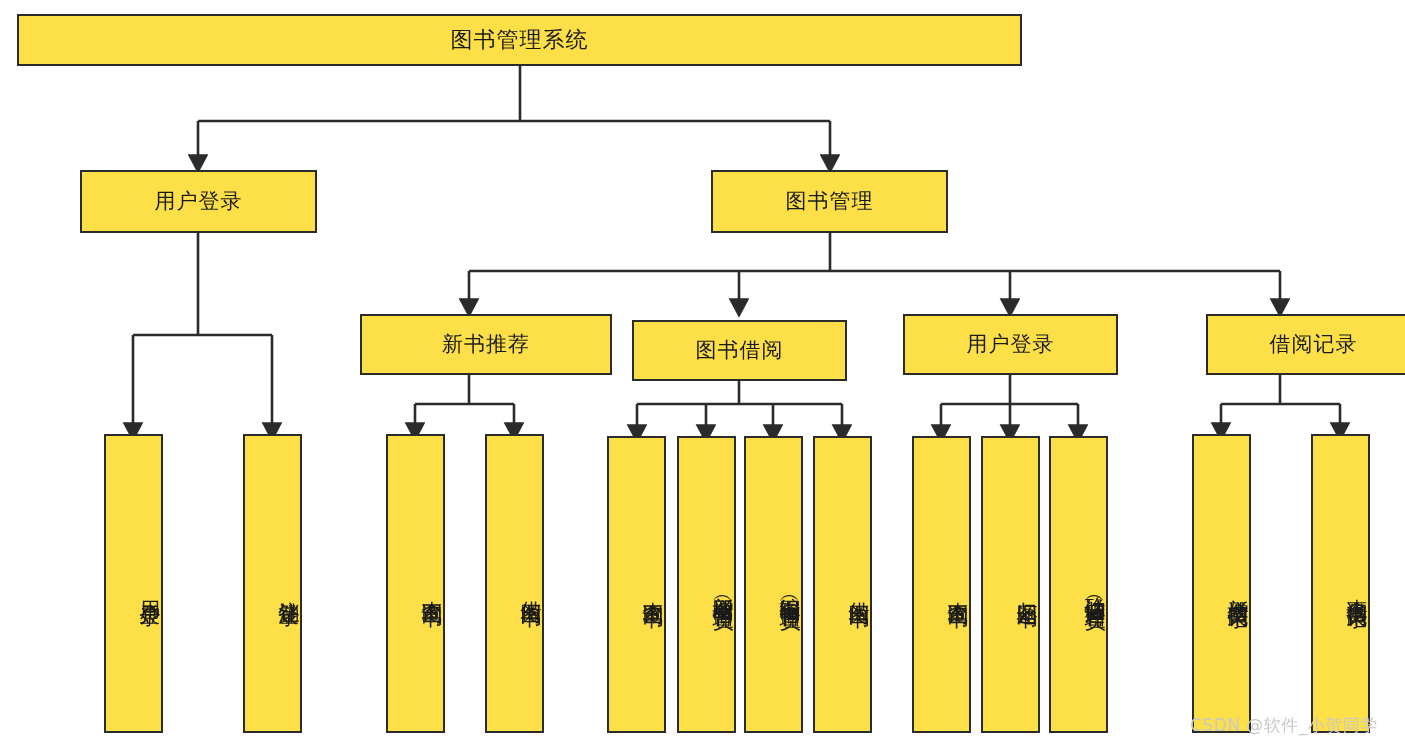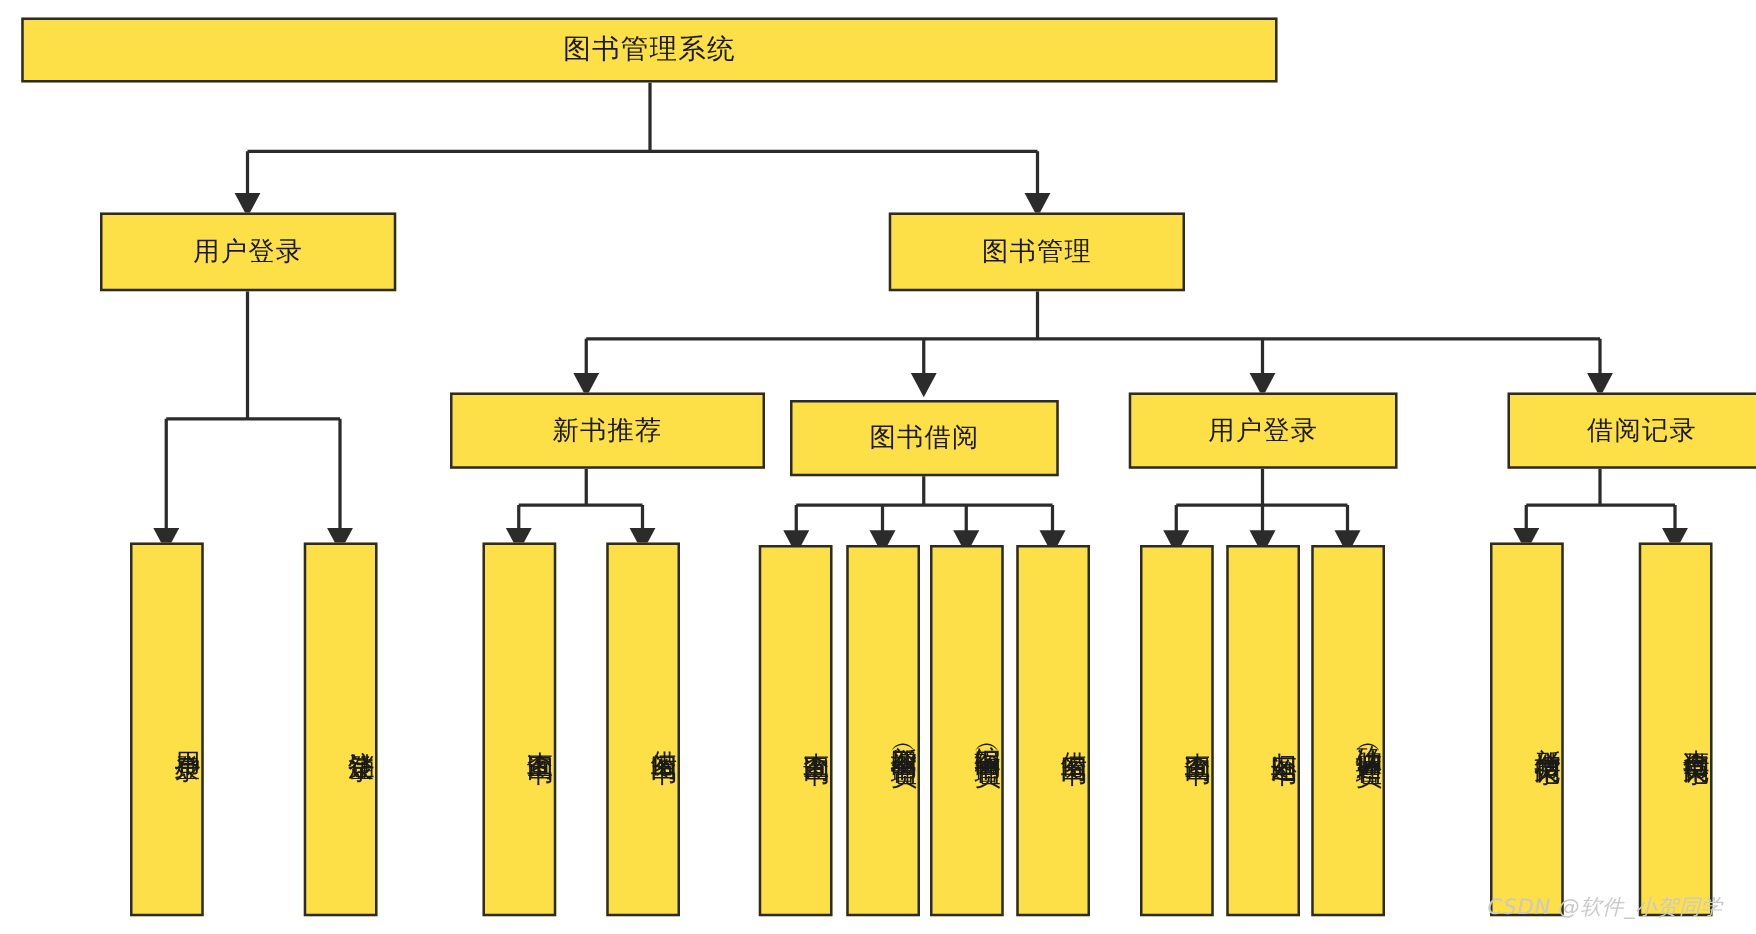--- a/index.html
+++ b/index.html
@@ -56,21 +56,20 @@
     display: block;
     white-space: nowrap;
   }
   .watermark {
     position: absolute;
     color: #c9c9c9;
     font-size: 17px;
     letter-spacing: 0.5px;
     white-space: nowrap;
     user-select: none;
-    font-style: italic;
   }
 </style>
 </head>
 <body>
 
 <div id="canvas">
 
   <svg id="wires" viewBox="0 0 1405 747" xmlns="http://www.w3.org/2000/svg">
     <defs>
       <marker id="arrow" markerWidth="11" markerHeight="11" refX="2.2" refY="4" orient="auto" markerUnits="strokeWidth">

